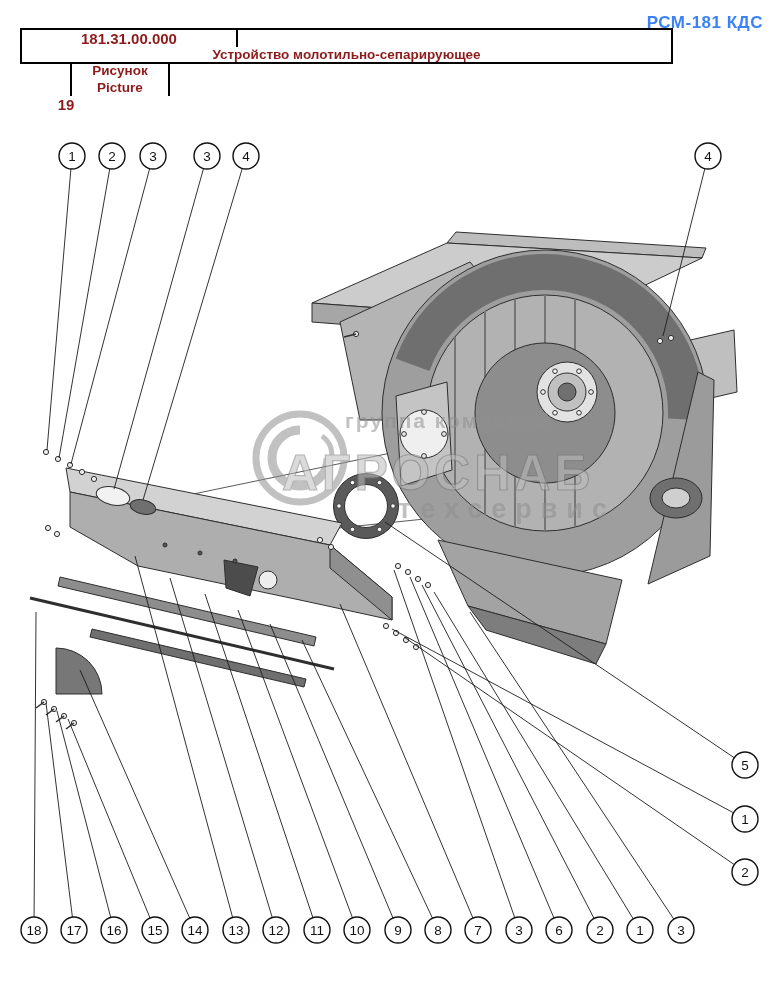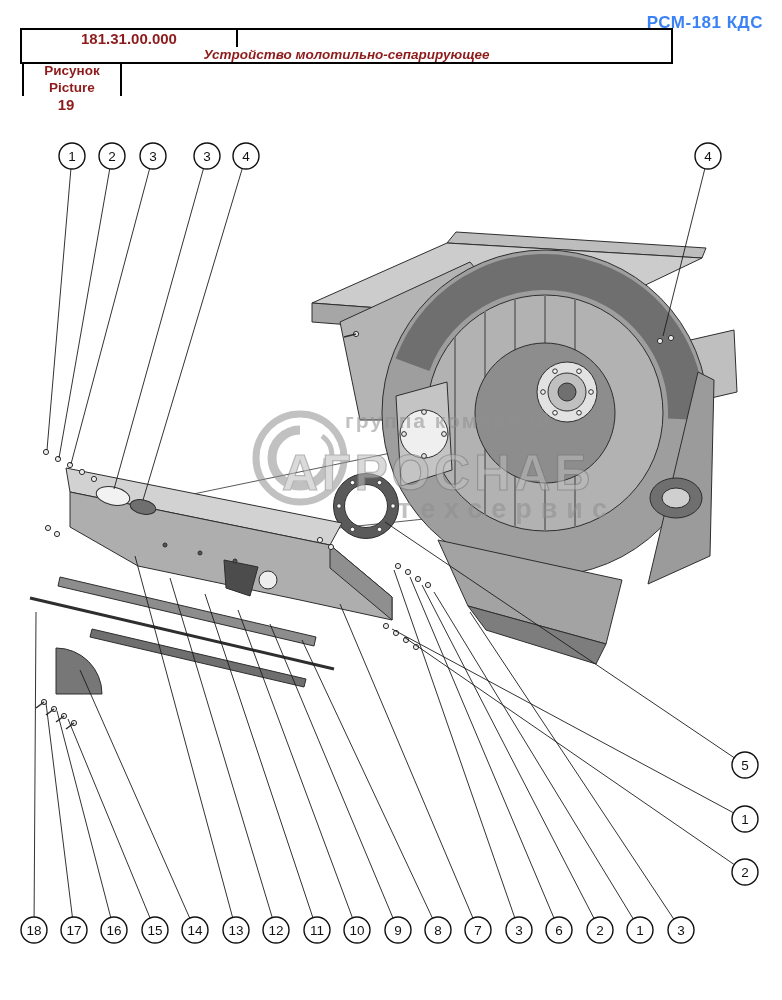--- a/index.html
+++ b/index.html
@@ -11,22 +11,22 @@
     position:absolute;top:5px;right:19px;
     font-size:17px;font-weight:bold;color:#3b82f6;letter-spacing:.5px;margin-top:8px;
   }
   .header-table{
     position:absolute;left:20px;top:28px;width:653px;height:36px;
     border:2px solid #000;display:flex;box-sizing:border-box;background:#fff;flex-direction:column;
   }
   .cell{display:flex;flex-direction:column;justify-content:center;align-items:center;
     color:#8e1b1b;font-weight:bold;box-sizing:border-box;}
   .cell.part{width:216px;font-size:15px;border-right:2px solid #000;}
-  .cell.title{flex:1;font-size:13.5px;line-height:1.22;text-align:center;font-style:italic;}
-  .cell.piclabel{width:100px;font-size:13.5px;line-height:1.22;border-left:2px solid #000;border-right:2px solid #000;}
+  .cell.title{flex:1;font-size:13.5px;line-height:1.22;text-align:center;}
+  .cell.piclabel{width:100px;font-size:13.5px;line-height:1.22;border-left:2px solid #000;border-right:2px solid #000;margin-left:48px;}
   .cell.num{width:48px;font-size:15px;margin-left:20px;}
   svg.stage{position:absolute;left:0;top:0;}
   .leader{stroke:#1c1c1c;stroke-width:0.9;}
   .balloon{fill:#ffffff;stroke:#111111;stroke-width:1.4;}
   .balloon-num{font-size:13.5px;fill:#111111;text-anchor:middle;font-family:"Liberation Sans",sans-serif;}
   .wm-small{font-size:21px;font-weight:bold;fill:#8f8f8f;letter-spacing:2px;}
   .wm-big{font-size:50px;font-weight:bold;fill:#bdbdbd;stroke:#7a7a7a;stroke-width:1.2px;letter-spacing:4px;}
   .wm-mid{font-size:27px;font-weight:bold;fill:#8f8f8f;letter-spacing:9px;}
 </style>
 </head>

